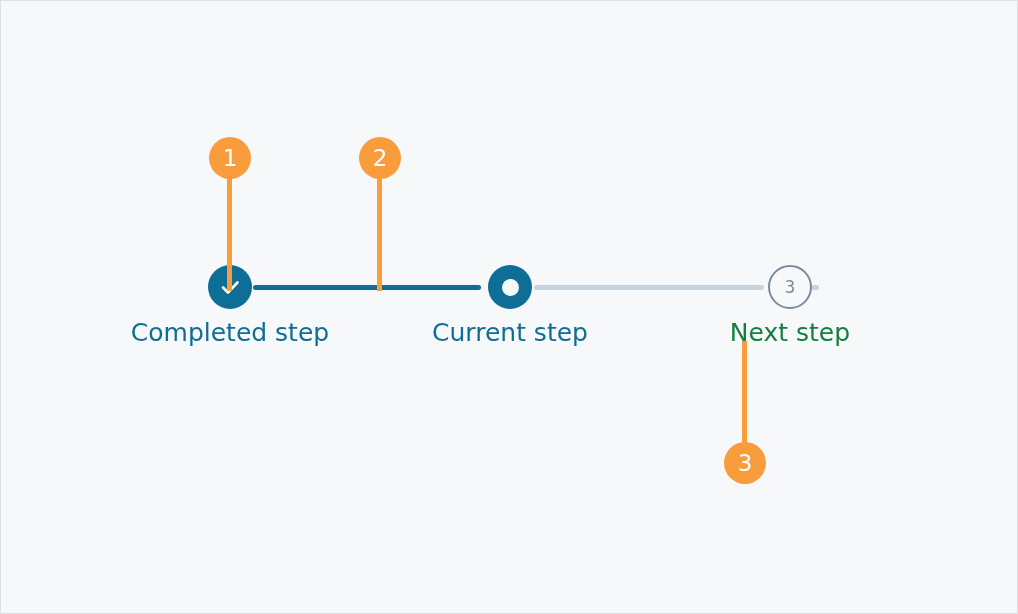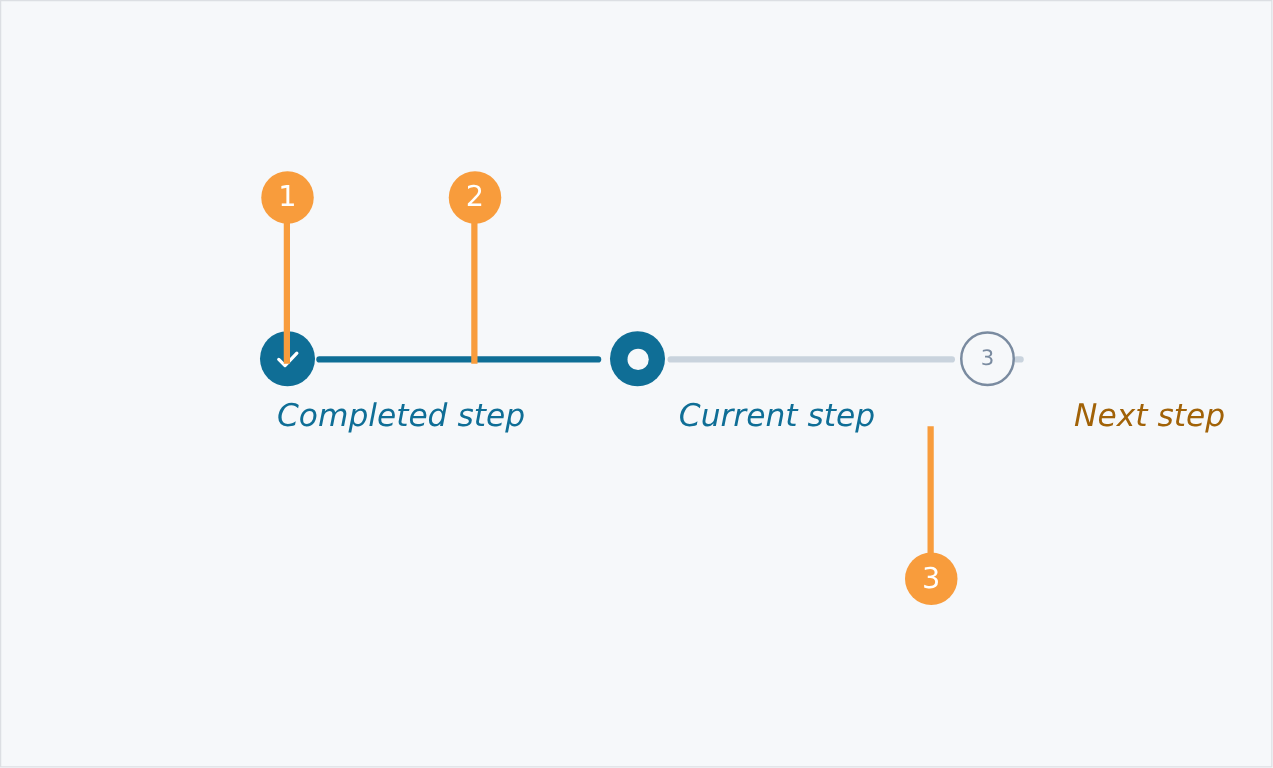--- a/index.html
+++ b/index.html
@@ -97,28 +97,27 @@
   .check {
     display: block;
     width: 24px;
     height: 24px;
   }
   .label {
     position: absolute;
     top: 55px;
     left: -190px;
     width: 380px;
-    text-align: right;
+    text-align: center;
     font-size: 25px;
     line-height: 1;
     white-space: nowrap;
-    font-style: italic;
   }
   .label.active { color: #0f6e96; }
-  .label.muted  { color: #a16207; }
+  .label.muted  { color: #15803d; }
 
   
   .callout {
     position: absolute;
   }
   .callout .stem {
     position: absolute;
     width: 5px;
     background: #f89c3c;
   }

